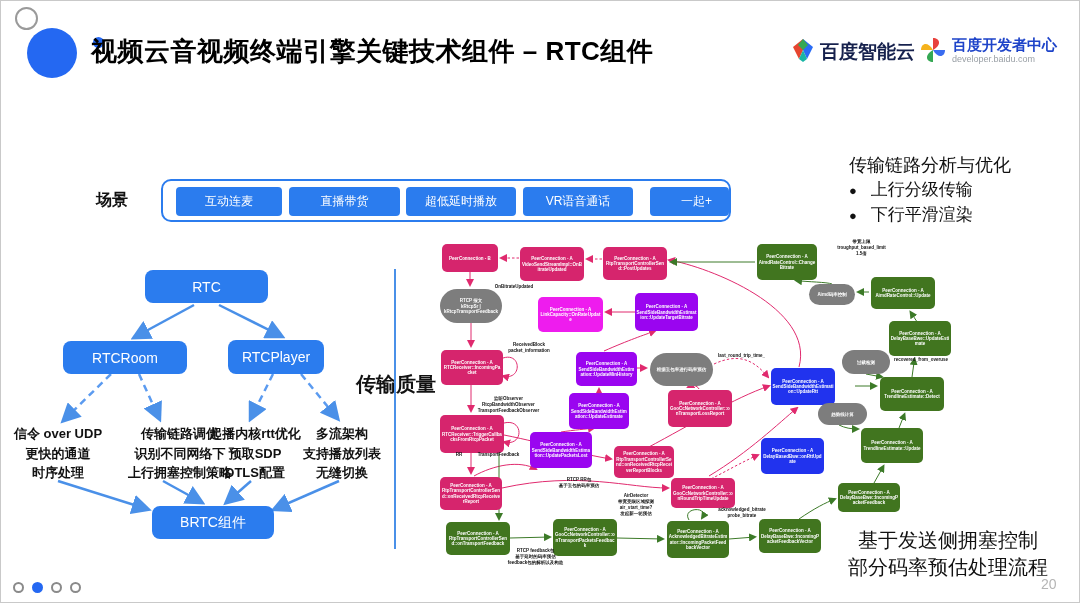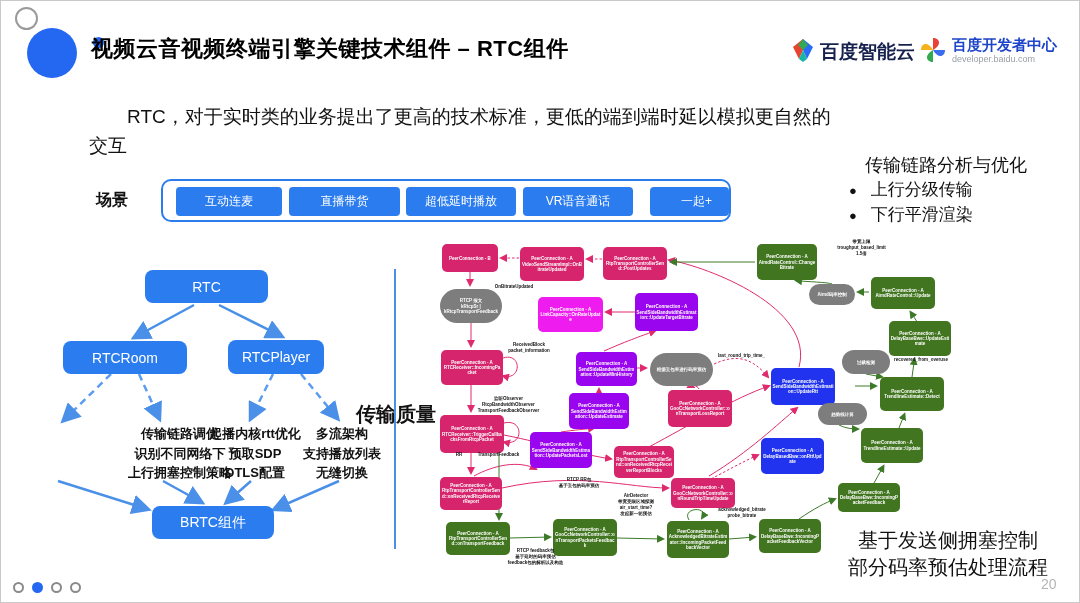--- a/index.html
+++ b/index.html
@@ -3,44 +3,44 @@
 <meta charset="utf-8">
 <style>
   html,body{margin:0;padding:0;background:#e8e8e8;}
   .slide{position:relative;width:1080px;height:603px;background:#fff;border:1px solid #c9c9c9;box-sizing:border-box;
          font-family:"Liberation Sans","DejaVu Sans",sans-serif;overflow:hidden;color:#111;}
   .abs{position:absolute;}
   
   .deco-outline{position:absolute;left:14px;top:6px;width:19px;height:19px;border:2px solid #9a9a9a;border-radius:50%;}
   .deco-big{position:absolute;left:26px;top:27px;width:50px;height:50px;background:#2468F2;border-radius:50%;}
   .deco-dot{position:absolute;left:92px;top:36px;width:11px;height:11px;background:#2468F2;border-radius:50%;}
-  .title{position:absolute;left:90px;top:33px;font-size:22px;font-weight:bold;color:#000;letter-spacing:.5px;}
+  .title{position:absolute;left:90px;top:33px;font-size:26px;font-weight:bold;color:#000;letter-spacing:.5px;}
   .logo-cloud-text{position:absolute;left:819px;top:38px;font-size:19px;font-weight:bold;color:#16214d;}
   .logo-dev-text{position:absolute;left:951px;top:35px;font-size:15px;font-weight:bold;color:#1e44c9;}
   .logo-dev-sub{position:absolute;left:951px;top:53px;font-size:9px;color:#9aa0a6;}
   
   .intro{position:absolute;left:88px;top:101px;width:750px;font-size:19px;line-height:1.55;text-indent:2em;color:#111;}
   
   .scene-label{position:absolute;left:95px;top:189px;font-size:16px;font-weight:bold;}
   .scene-bar{position:absolute;left:160px;top:178px;width:570px;height:43px;border:2px solid #2b7cee;border-radius:10px;box-sizing:border-box;}
   .scene-btn{position:absolute;top:6px;height:29px;background:#2b7cee;color:#fff;border:none;border-radius:4px;
              font-size:12px;display:flex;align-items:center;justify-content:center;font-family:inherit;cursor:pointer;}
   .scene-btn:nth-of-type(1){left:13px;width:106px;}
   .scene-btn:nth-of-type(2){left:126px;width:111px;}
   .scene-btn:nth-of-type(3){left:243px;width:110px;}
   .scene-btn:nth-of-type(4){left:360px;width:110px;}
   .scene-btn:nth-of-type(5){left:487px;width:79px;padding-left:20px;}
   
-  .tp-title{position:absolute;left:848px;top:152px;font-size:18px;color:#111;margin-left:16px;}
+  .tp-title{position:absolute;left:848px;top:152px;font-size:18px;color:#111;}
   .tp-bullet{position:absolute;left:848px;font-size:17px;color:#111;}
   .tp-bullet .b{margin-right:14px;font-size:13px;}
   
   .tbox{position:absolute;background:#2b7cee;color:#fff;border-radius:8px;display:flex;align-items:center;justify-content:center;font-size:14px;}
   .leaf{position:absolute;font-size:13px;font-weight:bold;color:#111;text-align:center;white-space:pre-line;line-height:1.5;}
-  .quality{position:absolute;left:355px;top:400px;font-size:20px;font-weight:bold;}
+  .quality{position:absolute;left:355px;top:370px;font-size:20px;font-weight:bold;}
   .vline{position:absolute;left:393px;top:268px;width:2px;height:280px;background:#4a90e8;}
   
   .flow{position:absolute;left:428px;top:232px;width:1300px;height:740px;transform:scale(.5);transform-origin:0 0;}
   .fn{position:absolute;border-radius:10px;color:#fff;font-size:9px;font-weight:bold;line-height:1.2;display:flex;align-items:center;justify-content:center;
       text-align:center;padding:3px;box-sizing:border-box;white-space:pre-line;word-break:break-all;}
   .c-crimson{background:#d6256d;}
   .c-magenta{background:#ee1cee;}
   .c-purple{background:#9a05f0;}
   .c-blue{background:#2133ee;}
   .c-green{background:#41751f;}
@@ -73,21 +73,20 @@
   <div class="logo-cloud-text">百度智能云</div>
   <svg class="abs" style="left:918px;top:35px;" width="28" height="28" viewBox="0 0 28 28">
     <path d="M14,14 L14,2 C21,2 23,9 14,14 Z" fill="#e8413c"></path>
     <path d="M14,14 L26,14 C26,21 19,23 14,14 Z" fill="#3a6cf0"></path>
     <path d="M14,14 L14,26 C7,26 5,19 14,14 Z" fill="#35a854"></path>
     <path d="M14,14 L2,14 C2,7 9,5 14,14 Z" fill="#f5b21c"></path>
   </svg>
   <div class="logo-dev-text">百度开发者中心</div>
   <div class="logo-dev-sub">developer.baidu.com</div>
 
-  <div class="intro">RTC，对于实时类的业务提出了更高的技术标准，更低的端到端时延以模拟更自然的交互</div>
 
   <div class="scene-label">场景</div>
   <div class="scene-bar">
     <button class="scene-btn">互动连麦</button>
     <button class="scene-btn">直播带货</button>
     <button class="scene-btn">超低延时播放</button>
     <button class="scene-btn">VR语音通话</button>
     <button class="scene-btn">一起+</button>
   </div>
 
@@ -112,20 +111,23 @@
     <g stroke="#5b9bf0" stroke-width="2.5" fill="none" stroke-dasharray="7,5" marker-end="url(#ab)">
       <path d="M110,113 L63,159"></path>
         <path d="M138,113 L158,157"></path>
       <path d="M272,113 L250,157"></path>
         <path d="M300,113 L336,157"></path>
     </g>
   </svg>
   <div class="tbox" style="left:144px;top:269px;width:123px;height:33px;text-align:right;">RTC</div>
   <div class="tbox" style="left:62px;top:340px;width:124px;height:33px;">RTCRoom</div>
   <div class="tbox" style="left:227px;top:339px;width:96px;height:34px;">RTCPlayer</div>
+  <div class="leaf" style="left:2px;top:423px;width:110px;">信令 over UDP
+更快的通道
+时序处理</div>
   <div class="leaf" style="left:106px;top:423px;width:118px;margin-left:14px;">传输链路调优
 识别不同网络下
 上行拥塞控制策略</div>
   <div class="leaf" style="left:206px;top:423px;width:96px;">起播内核rtt优化
 预取SDP
 DTLS配置</div>
   <div class="leaf" style="left:298px;top:423px;width:86px;">多流架构
 支持播放列表
 无缝切换</div>
   <div class="tbox" style="left:151px;top:505px;width:122px;height:33px;">BRTC组件</div>

